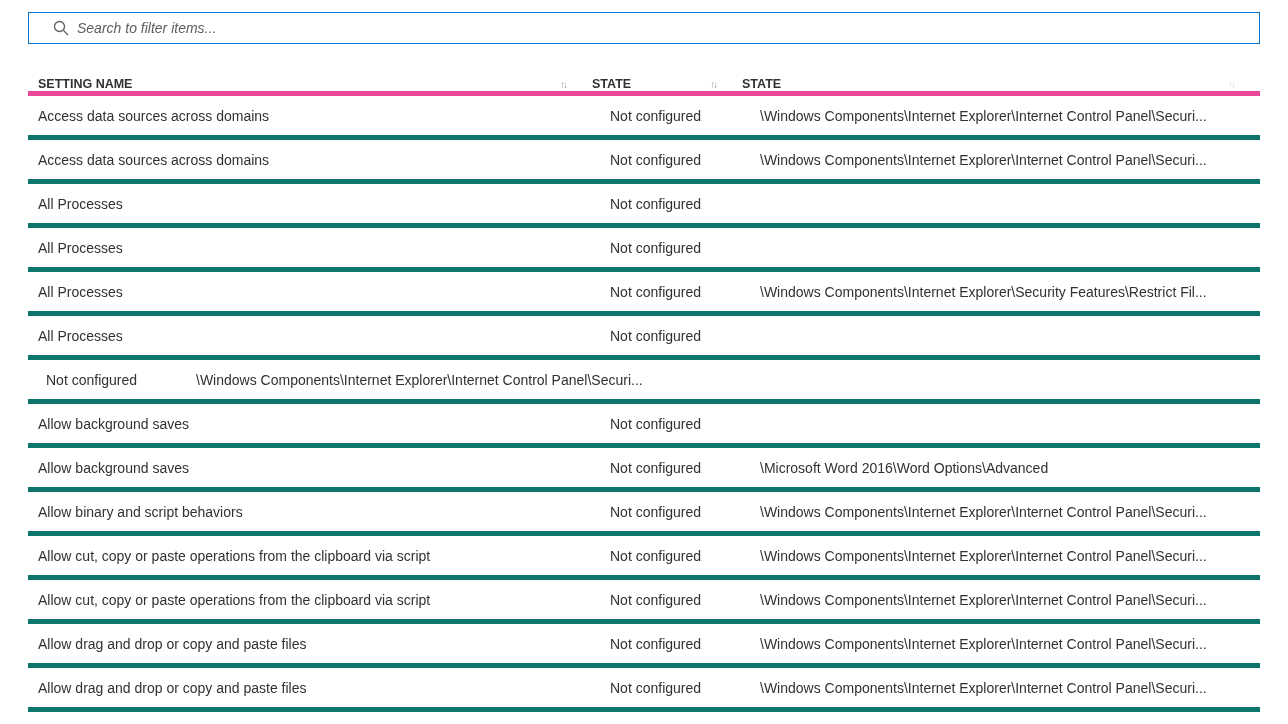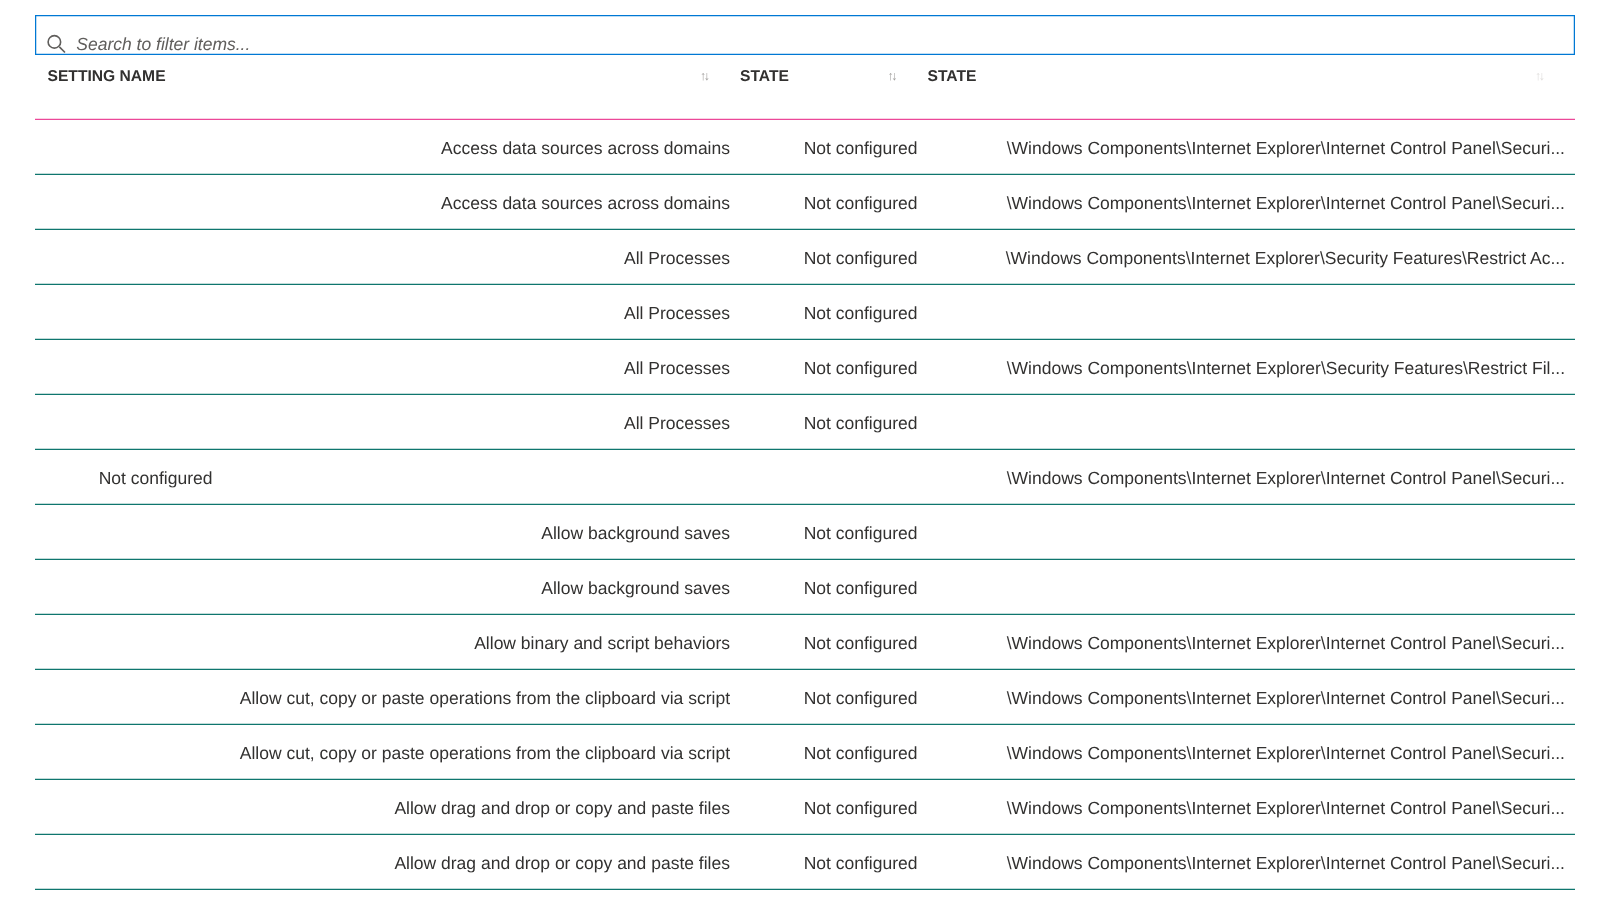--- a/index.html
+++ b/index.html
@@ -10,23 +10,23 @@
     body {
       font-family: "Segoe UI", -apple-system, sans-serif;
       font-size: 14px;
       color: #323130;
       background: #ffffff;
       padding: 6px;
     }
     .search-container {
       border: 1px solid #0078d4;
       display: flex;
-      align-items: flex-end;
+      align-items: center;
       height: 32px;
-      padding: 0 8px;
+      padding: 0 24px;
       margin: 6px 22px 10px 22px;
     }
     .search-icon-svg {
       width: 16px;
       height: 16px;
       fill: none;
       stroke: #605e5c;
       stroke-width: 1.3;
       margin-right: 8px;
     }
@@ -42,23 +42,23 @@
     }
     .search-input::placeholder {
       color: #605e5c;
       font-style: italic;
     }
     .table-wrap {
       margin: 0 22px;
     }
     .table-header {
       display: flex;
-      align-items: flex-start;
+      align-items: flex-end;
       height: 42px;
-      border-bottom: 1px solid #ec4899;
+      border-bottom: 5px solid #ec4899;
       font-size: 12.5px;
       font-weight: 600;
       color: #323130;
     }
     .col {
       padding-right: 8px;
       white-space: nowrap;
       overflow: hidden;
       text-overflow: ellipsis;
     }
@@ -88,30 +88,30 @@
       letter-spacing: -2px;
       padding-right: 18px;
     }
     .sort-arrows.faded {
       color: #e1dfdd;
     }
     .row {
       display: flex;
       align-items: center;
       height: 44px;
-      border-bottom: 1px solid #0f766e;
+      border-bottom: 5px solid #0f766e;
       font-size: 14px;
       color: #323130;
-      text-align: right;
     }
     .row .col-name {
       display: block;
     }
     .row .col-state {
       display: block;
+      margin-left: 18px;
     }
     .row .col-path {
       display: block;
     }
   </style>
 </head>
 <body>
 
 <div class="search-container">
   <svg class="search-icon-svg" viewBox="0 0 16 16">
@@ -143,21 +143,20 @@
         <div class="col col-path">\Windows Components\Internet Explorer\Internet Control Panel\Securi...</div>
       </div>
       <div class="row">
         <div class="col col-name">Access data sources across domains</div>
         <div class="col col-state">Not configured</div>
         <div class="col col-path">\Windows Components\Internet Explorer\Internet Control Panel\Securi...</div>
       </div>
       <div class="row">
         <div class="col col-name">All Processes</div>
         <div class="col col-state">Not configured</div>
-        <div class="col col-path">\Windows Components\Internet Explorer\Security Features\Restrict Ac...</div>
       </div>
       <div class="row">
         <div class="col col-name">All Processes</div>
         <div class="col col-state">Not configured</div>
       </div>
       <div class="row">
         <div class="col col-name">All Processes</div>
         <div class="col col-state">Not configured</div>
         <div class="col col-path">\Windows Components\Internet Explorer\Security Features\Restrict Fil...</div>
       </div>
@@ -169,20 +168,21 @@
         <div class="col col-state">Not configured</div>
         <div class="col col-path">\Windows Components\Internet Explorer\Internet Control Panel\Securi...</div>
       </div>
       <div class="row">
         <div class="col col-name">Allow background saves</div>
         <div class="col col-state">Not configured</div>
       </div>
       <div class="row">
         <div class="col col-name">Allow background saves</div>
         <div class="col col-state">Not configured</div>
+        <div class="col col-path">\Microsoft Word 2016\Word Options\Advanced</div>
       </div>
       <div class="row">
         <div class="col col-name">Allow binary and script behaviors</div>
         <div class="col col-state">Not configured</div>
         <div class="col col-path">\Windows Components\Internet Explorer\Internet Control Panel\Securi...</div>
       </div>
       <div class="row">
         <div class="col col-name">Allow cut, copy or paste operations from the clipboard via script</div>
         <div class="col col-state">Not configured</div>
         <div class="col col-path">\Windows Components\Internet Explorer\Internet Control Panel\Securi...</div>

